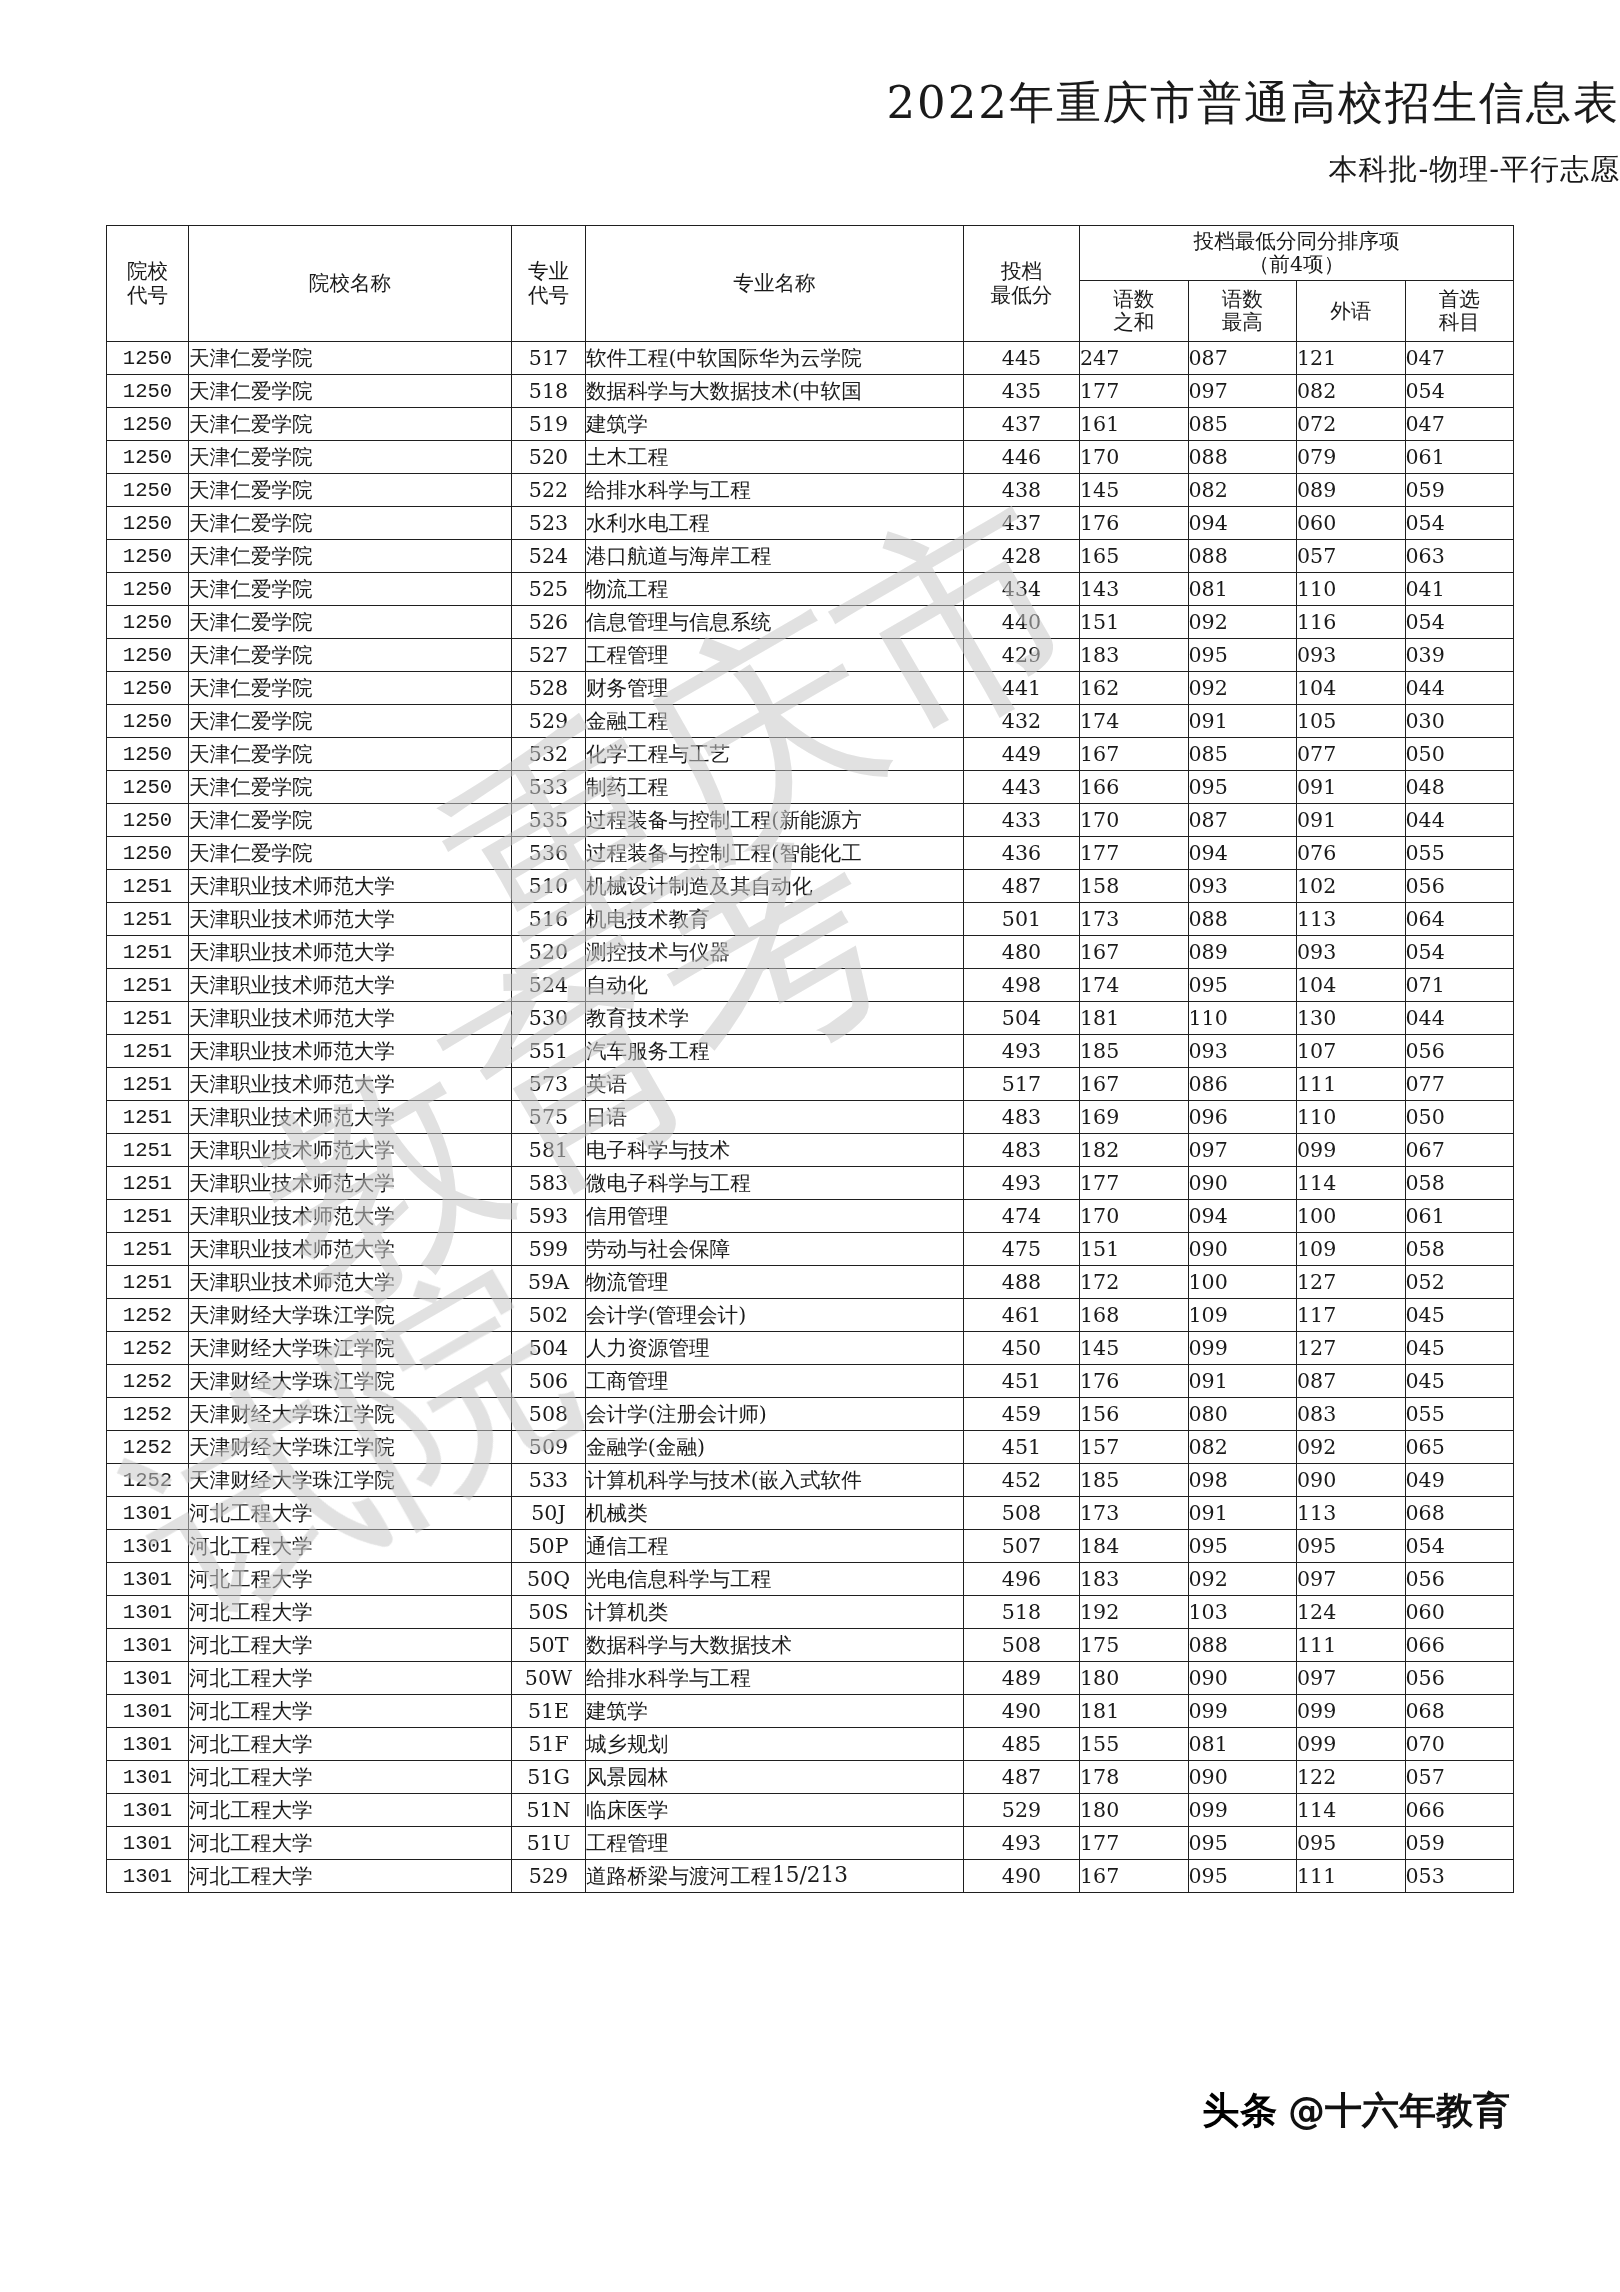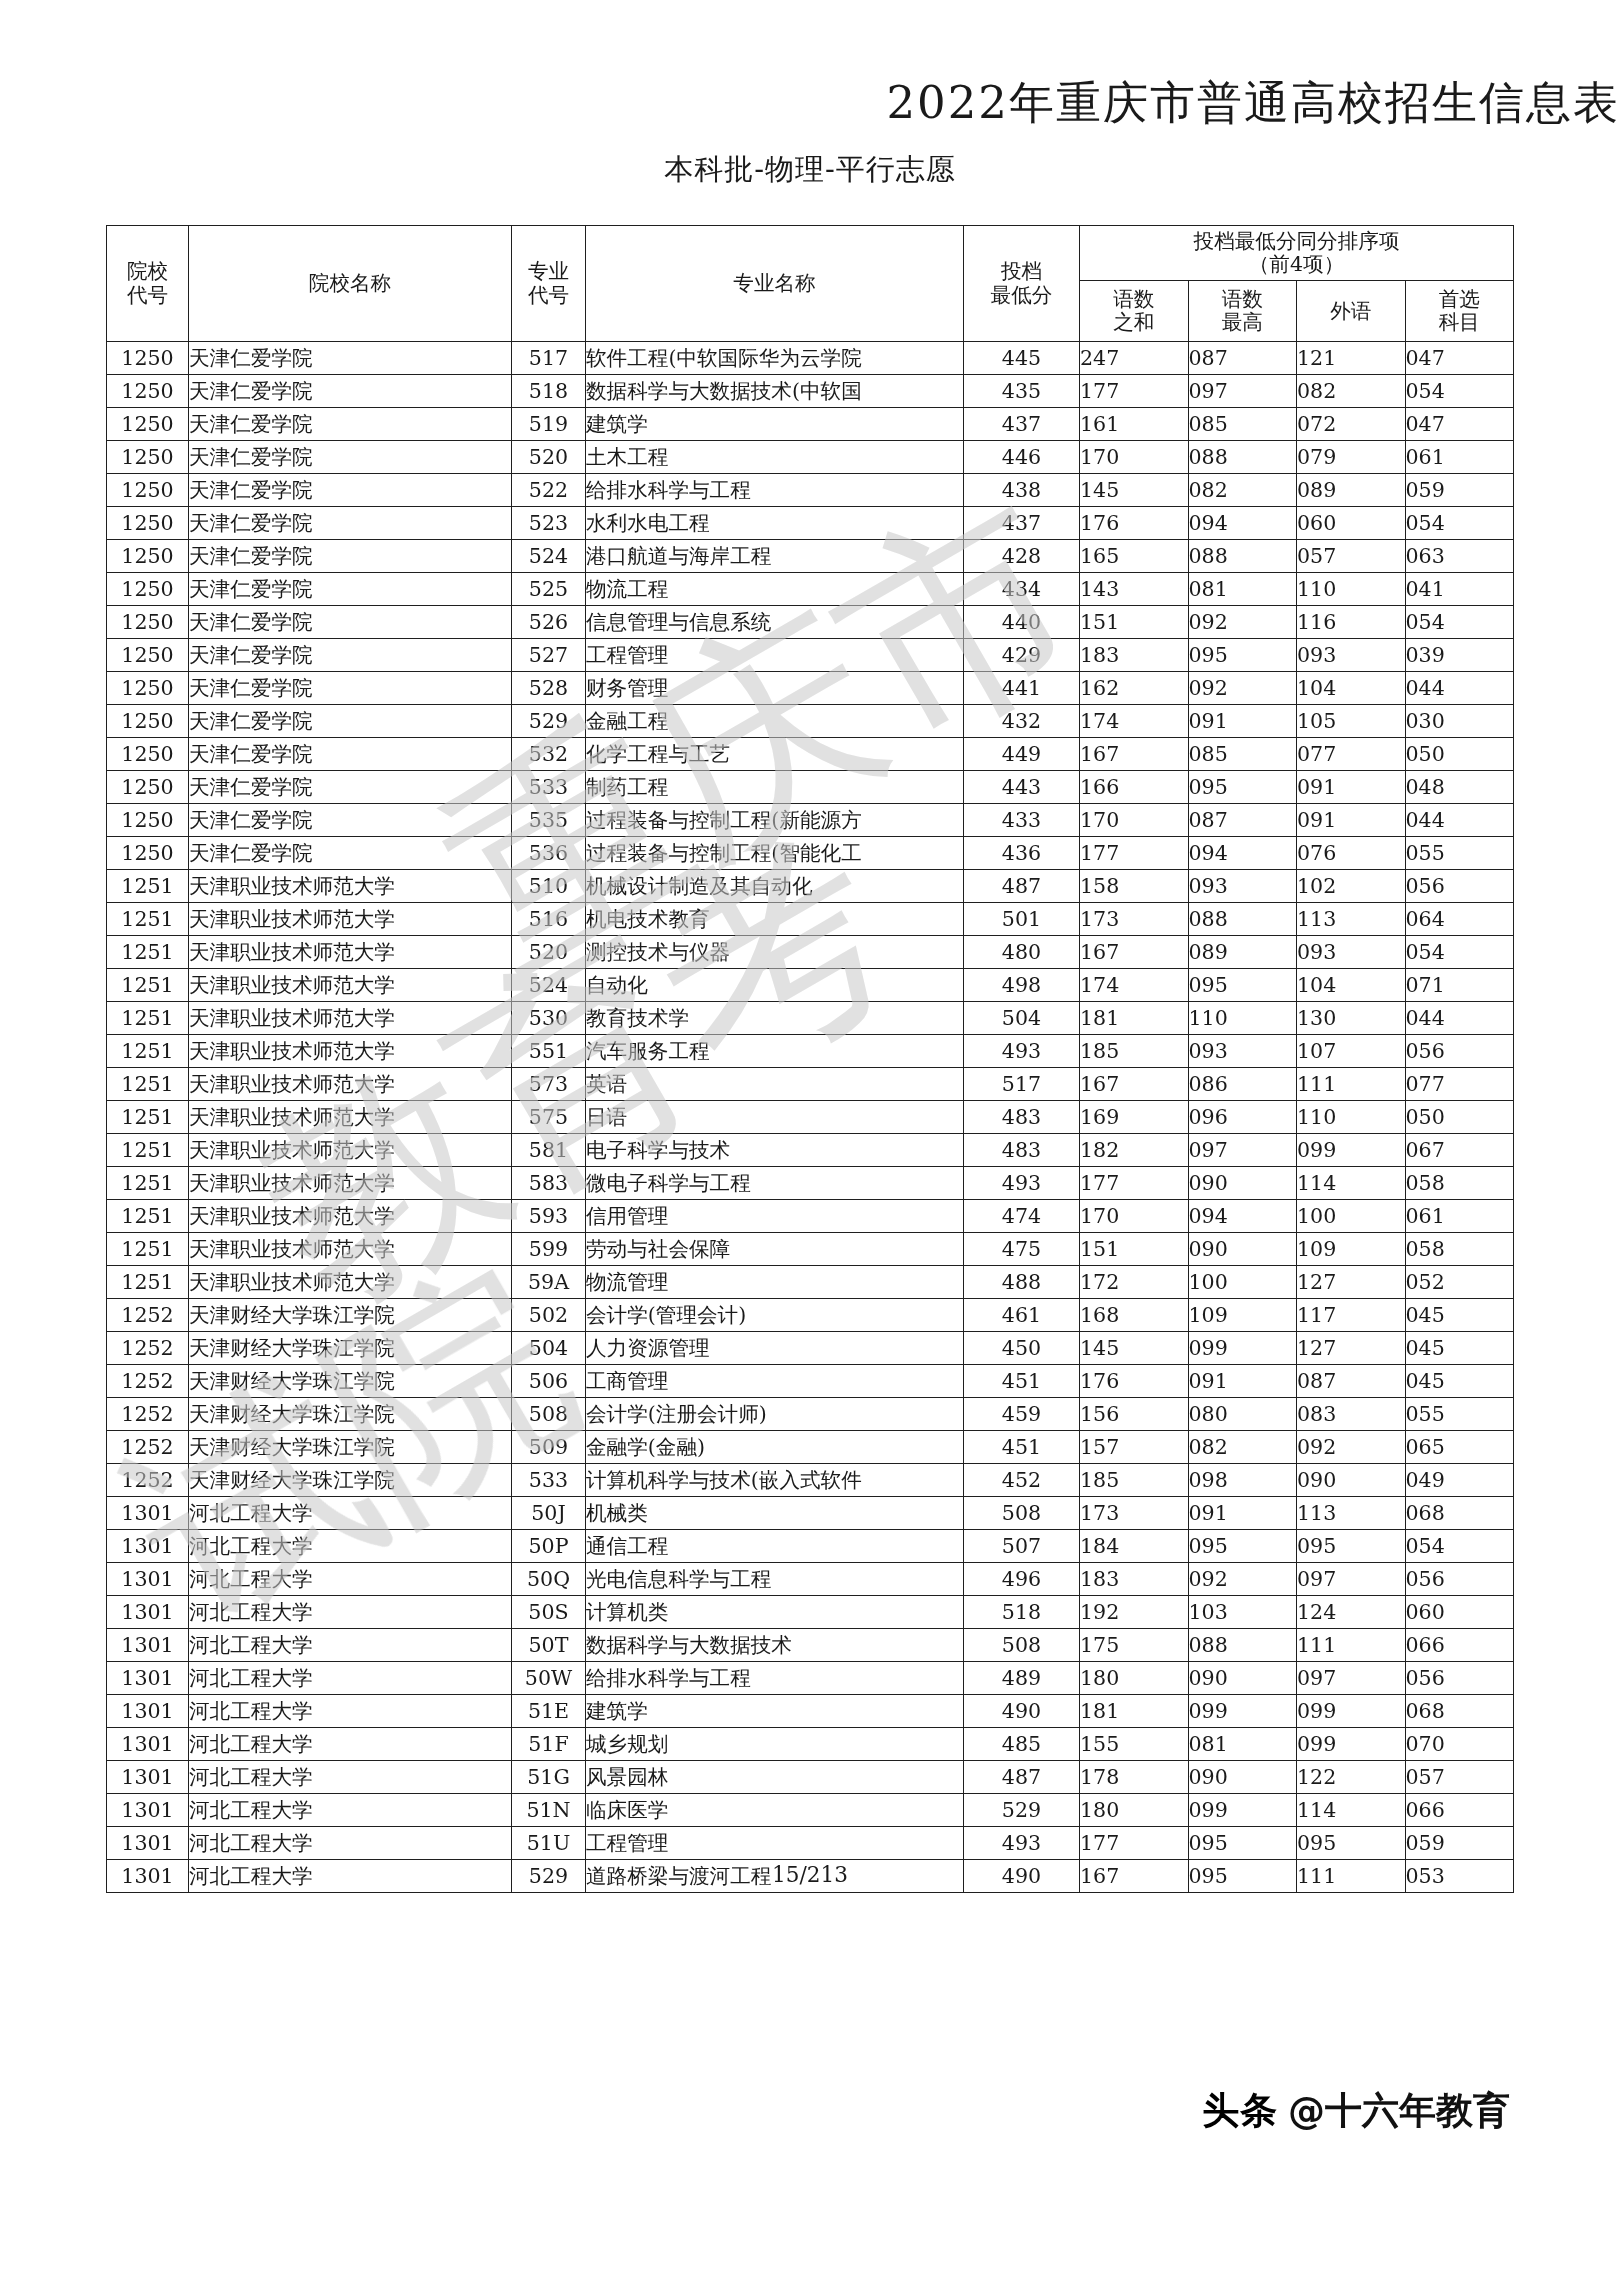--- a/index.html
+++ b/index.html
@@ -36,21 +36,21 @@
     text-align: right;
     font-size: 45px;
     font-weight: 400;
     letter-spacing: 2px;
     margin: 0;
     padding-top: 76px;
     line-height: 1.2;
     font-family: "DejaVu Serif", "Liberation Serif", serif;
   }
   .doc-subtitle {
-    text-align: center;
+    text-align: right;
     font-size: 29px;
     font-weight: 400;
     letter-spacing: 1px;
     margin: 0;
     padding-top: 21.6px;
     line-height: 1.2;
   }
 
   
   .table-wrap {
@@ -79,21 +79,21 @@
     vertical-align: middle;
     height: 33px;
   }
   .hdr-tall { height: 116px; }
   .hdr-two-line { line-height: 1.25; }
 
   table.grid tbody td {
     height: 33px;
     vertical-align: middle;
   }
-  td.c-code      { text-align: center; width: 82px; }
+  td.c-code      { text-align: center; width: 82px; font-family: Liberation Mono, monospace; }
   td.c-school    { text-align: left;   width: 323px; padding-left: 6.9px; }
   td.c-maj-code  { text-align: center; width: 74px; }
   td.c-maj-name  { text-align: left;   width: 378px; padding-left: 6.9px; }
   td.c-score     { text-align: center;   width: 116px; padding-left: 6.9px; }
   td.c-n1, td.c-n2, td.c-n3, td.c-n4 { text-align: left; padding-left: 6.9px; }
   td.c-n1 { width: 77px; }
   td.c-n2 { width: 77px; }
   td.c-n3 { width: 90px; }
   td.c-n4 { width: 91px; }
 

